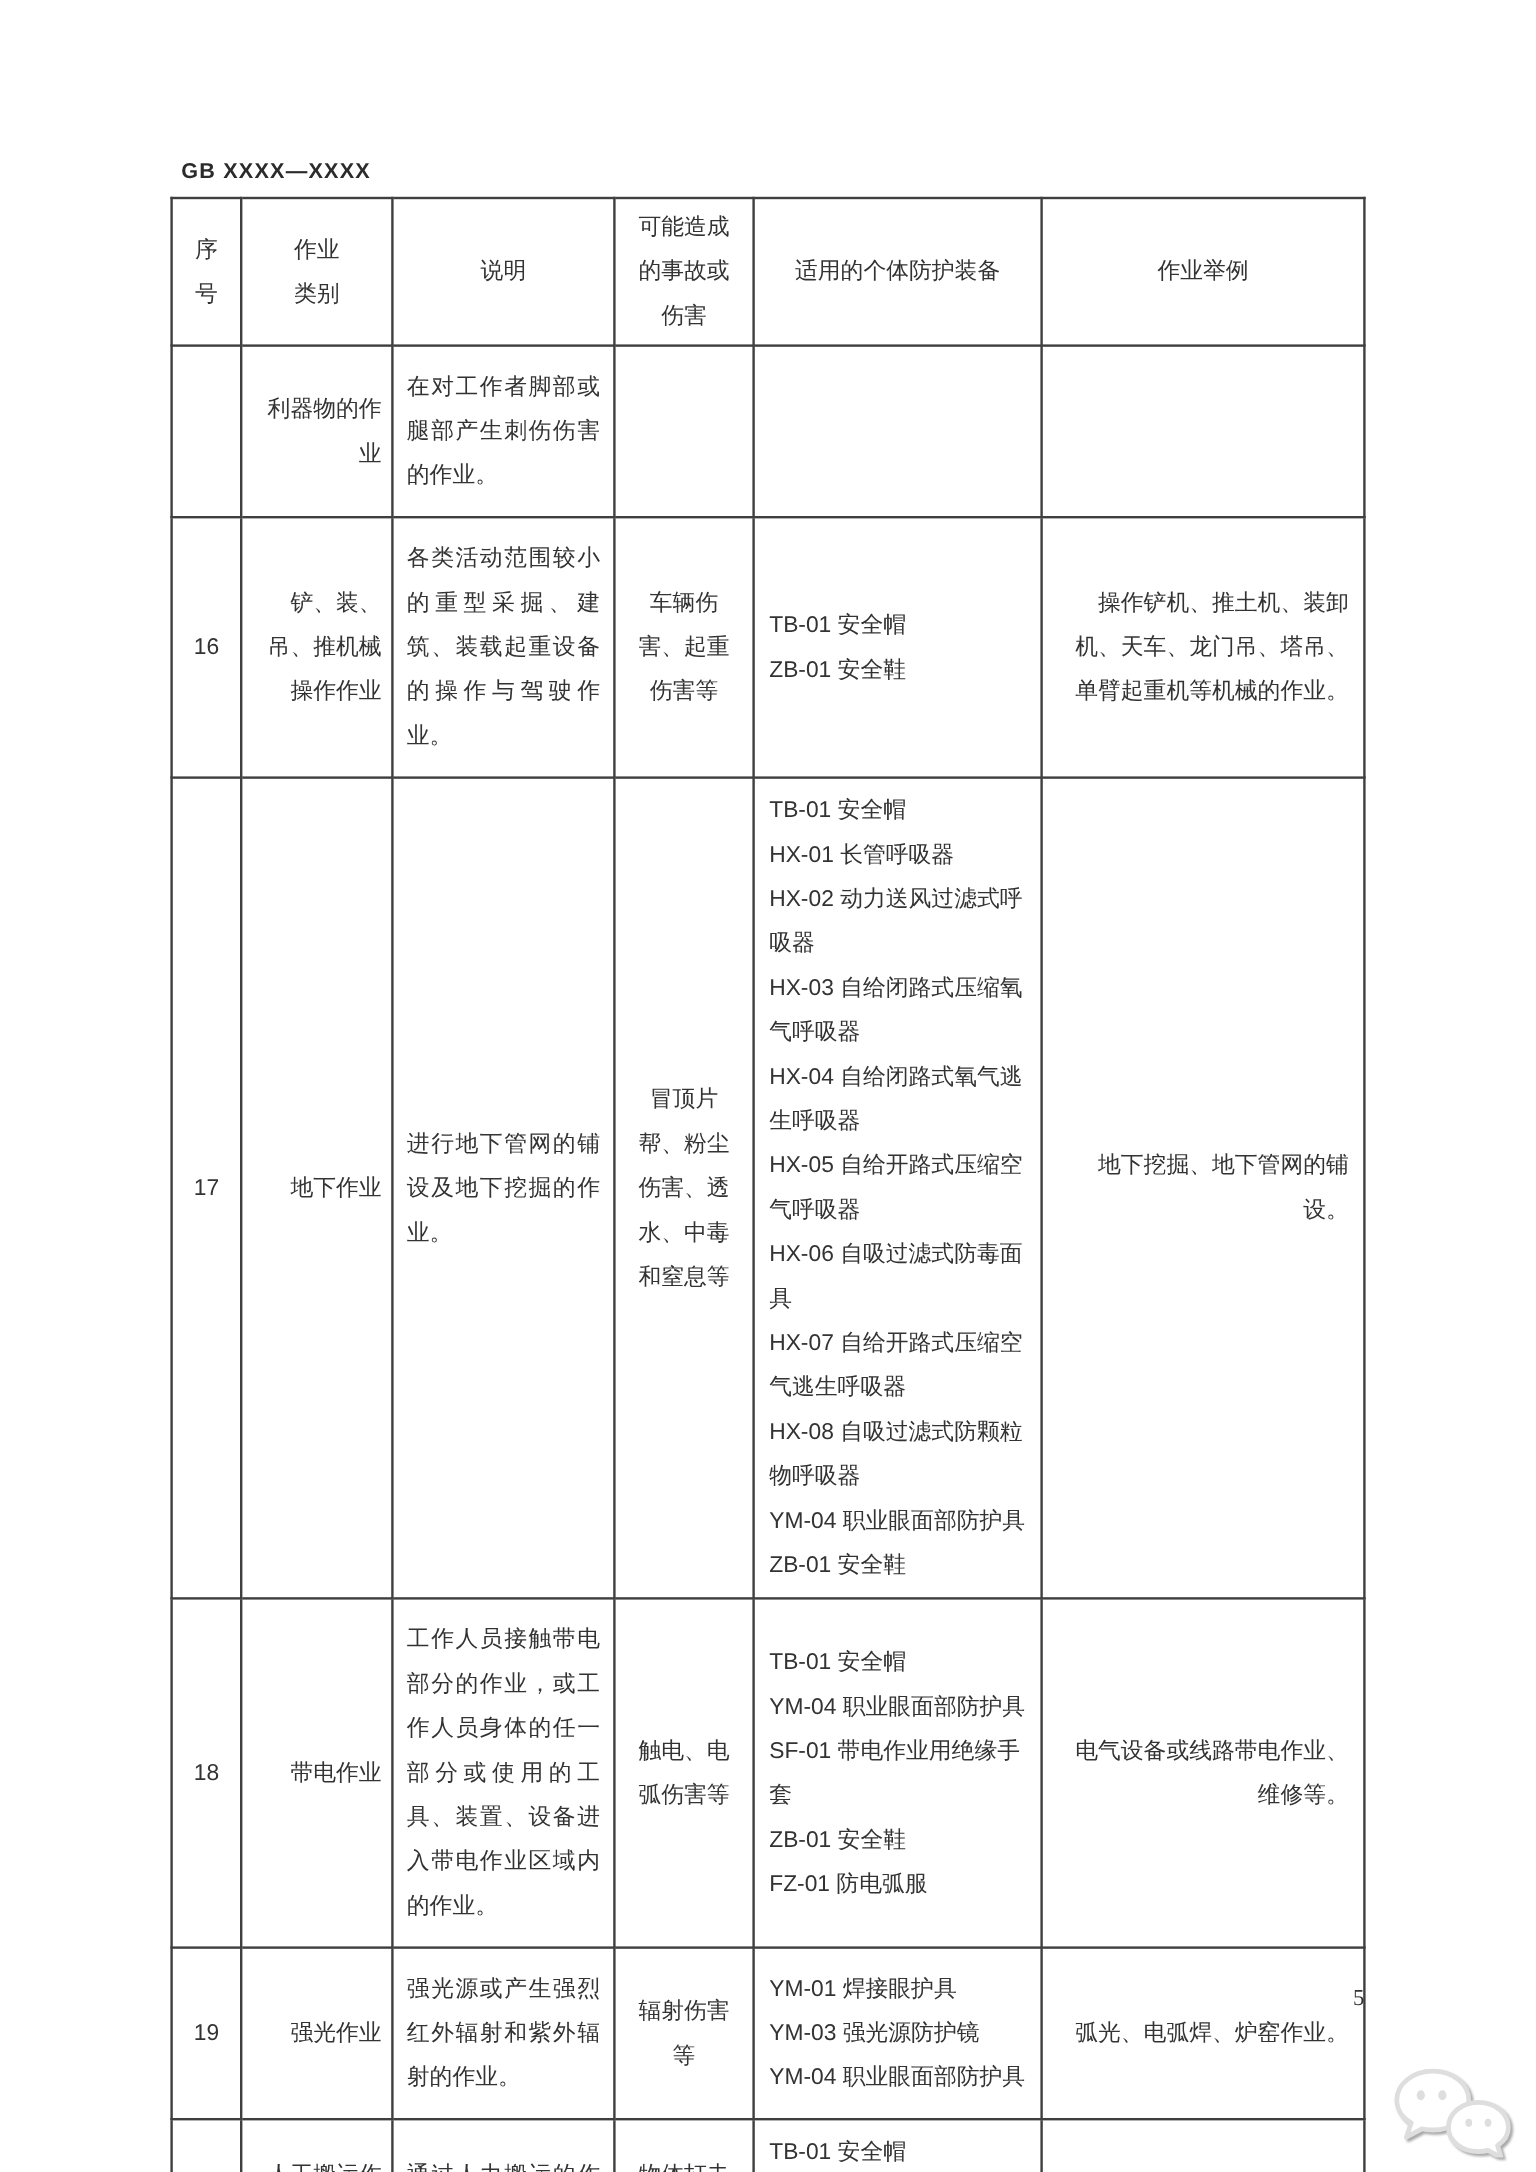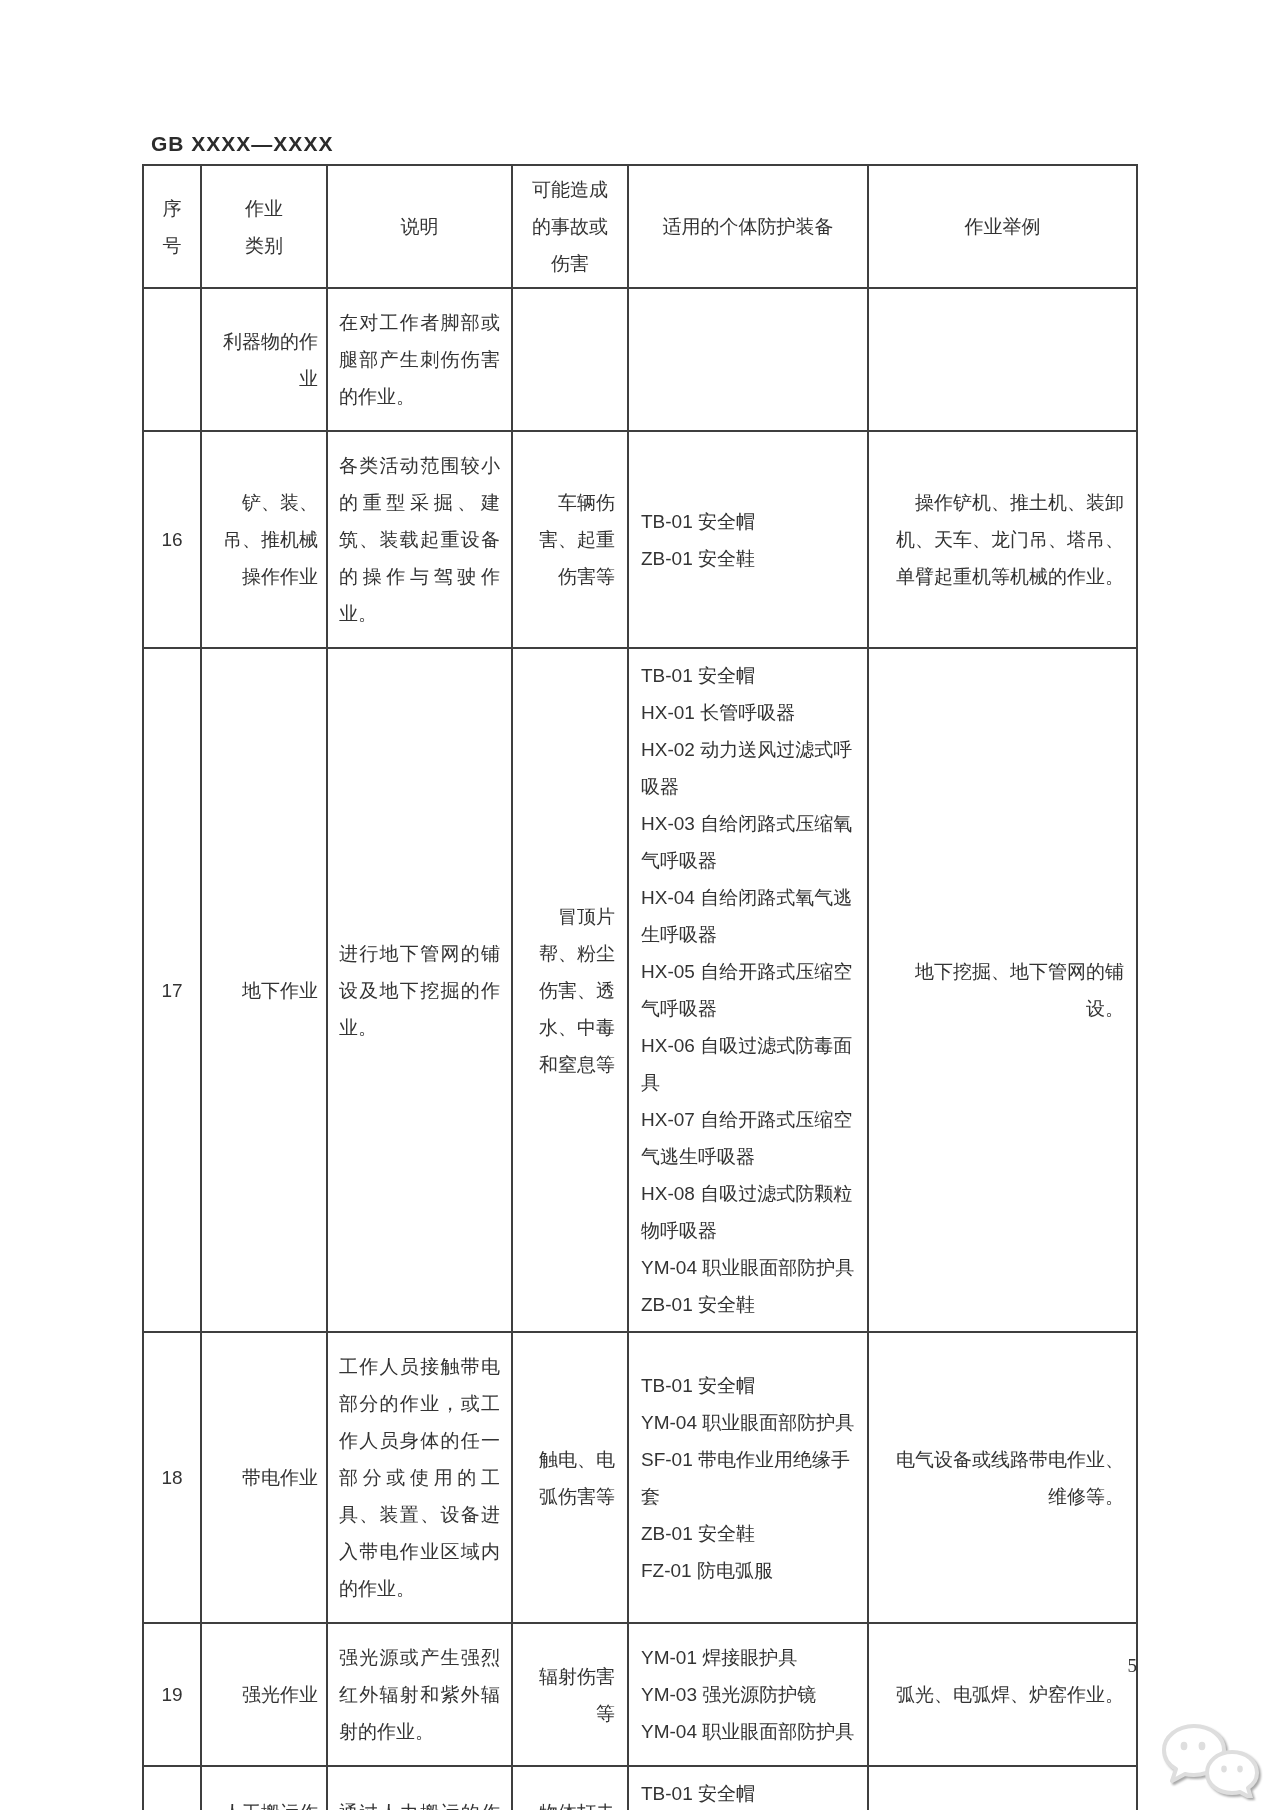--- a/index.html
+++ b/index.html
@@ -3,21 +3,21 @@
 <meta charset="utf-8">
 <style>
   html,body{margin:0;padding:0;}
   body{
     width:1280px;height:1810px;background:#ffffff;position:relative;
     font-family:"Liberation Sans",sans-serif;color:#333333;
     overflow:hidden;
   }
   .doc-code{
     position:absolute;left:151px;top:132px;
-    font-size:21px;font-weight:600;letter-spacing:1px;color:#2b2b2b;
+    font-size:18px;font-weight:600;letter-spacing:1px;color:#2b2b2b;
   }
   table.ppe-table{
     position:absolute;left:142px;top:164px;width:994px;
     border-collapse:collapse;table-layout:fixed;
   }
   .ppe-table th,.ppe-table td{
     border:2px solid #3f3f3f;
     font-size:19px;line-height:37px;
     vertical-align:middle;
     padding:5px 10px;
@@ -25,21 +25,21 @@
     color:#333333;
     word-break:break-all;
     overflow-wrap:break-word;
   }
   .ppe-table th{
     text-align:center;white-space:pre-line;
   }
   td.c-no{text-align:center;padding:5px 2px;}
   td.c-cat{text-align:right;padding:5px 8px;}
   td.c-desc{text-align:justify;text-align-last:left;padding:15px 11px;}
-  td.c-haz{text-align:right;padding:5px 12px;margin-top:28px;}
+  td.c-haz{text-align:center;padding:5px 12px;margin-top:28px;}
   td.c-ppe{text-align:left;white-space:pre-line;padding:8px 12px;border-radius:31px;}
   td.c-ex{text-align:right;padding:8px 12px;}
   .page-number{
     position:absolute;right:143px;top:1655px;
     font-size:19px;color:#333333;
     font-family:"Liberation Serif",serif;
   }
   .watermark{
     position:absolute;right:18px;top:1722px;
     display:flex;align-items:center;gap:12px;

